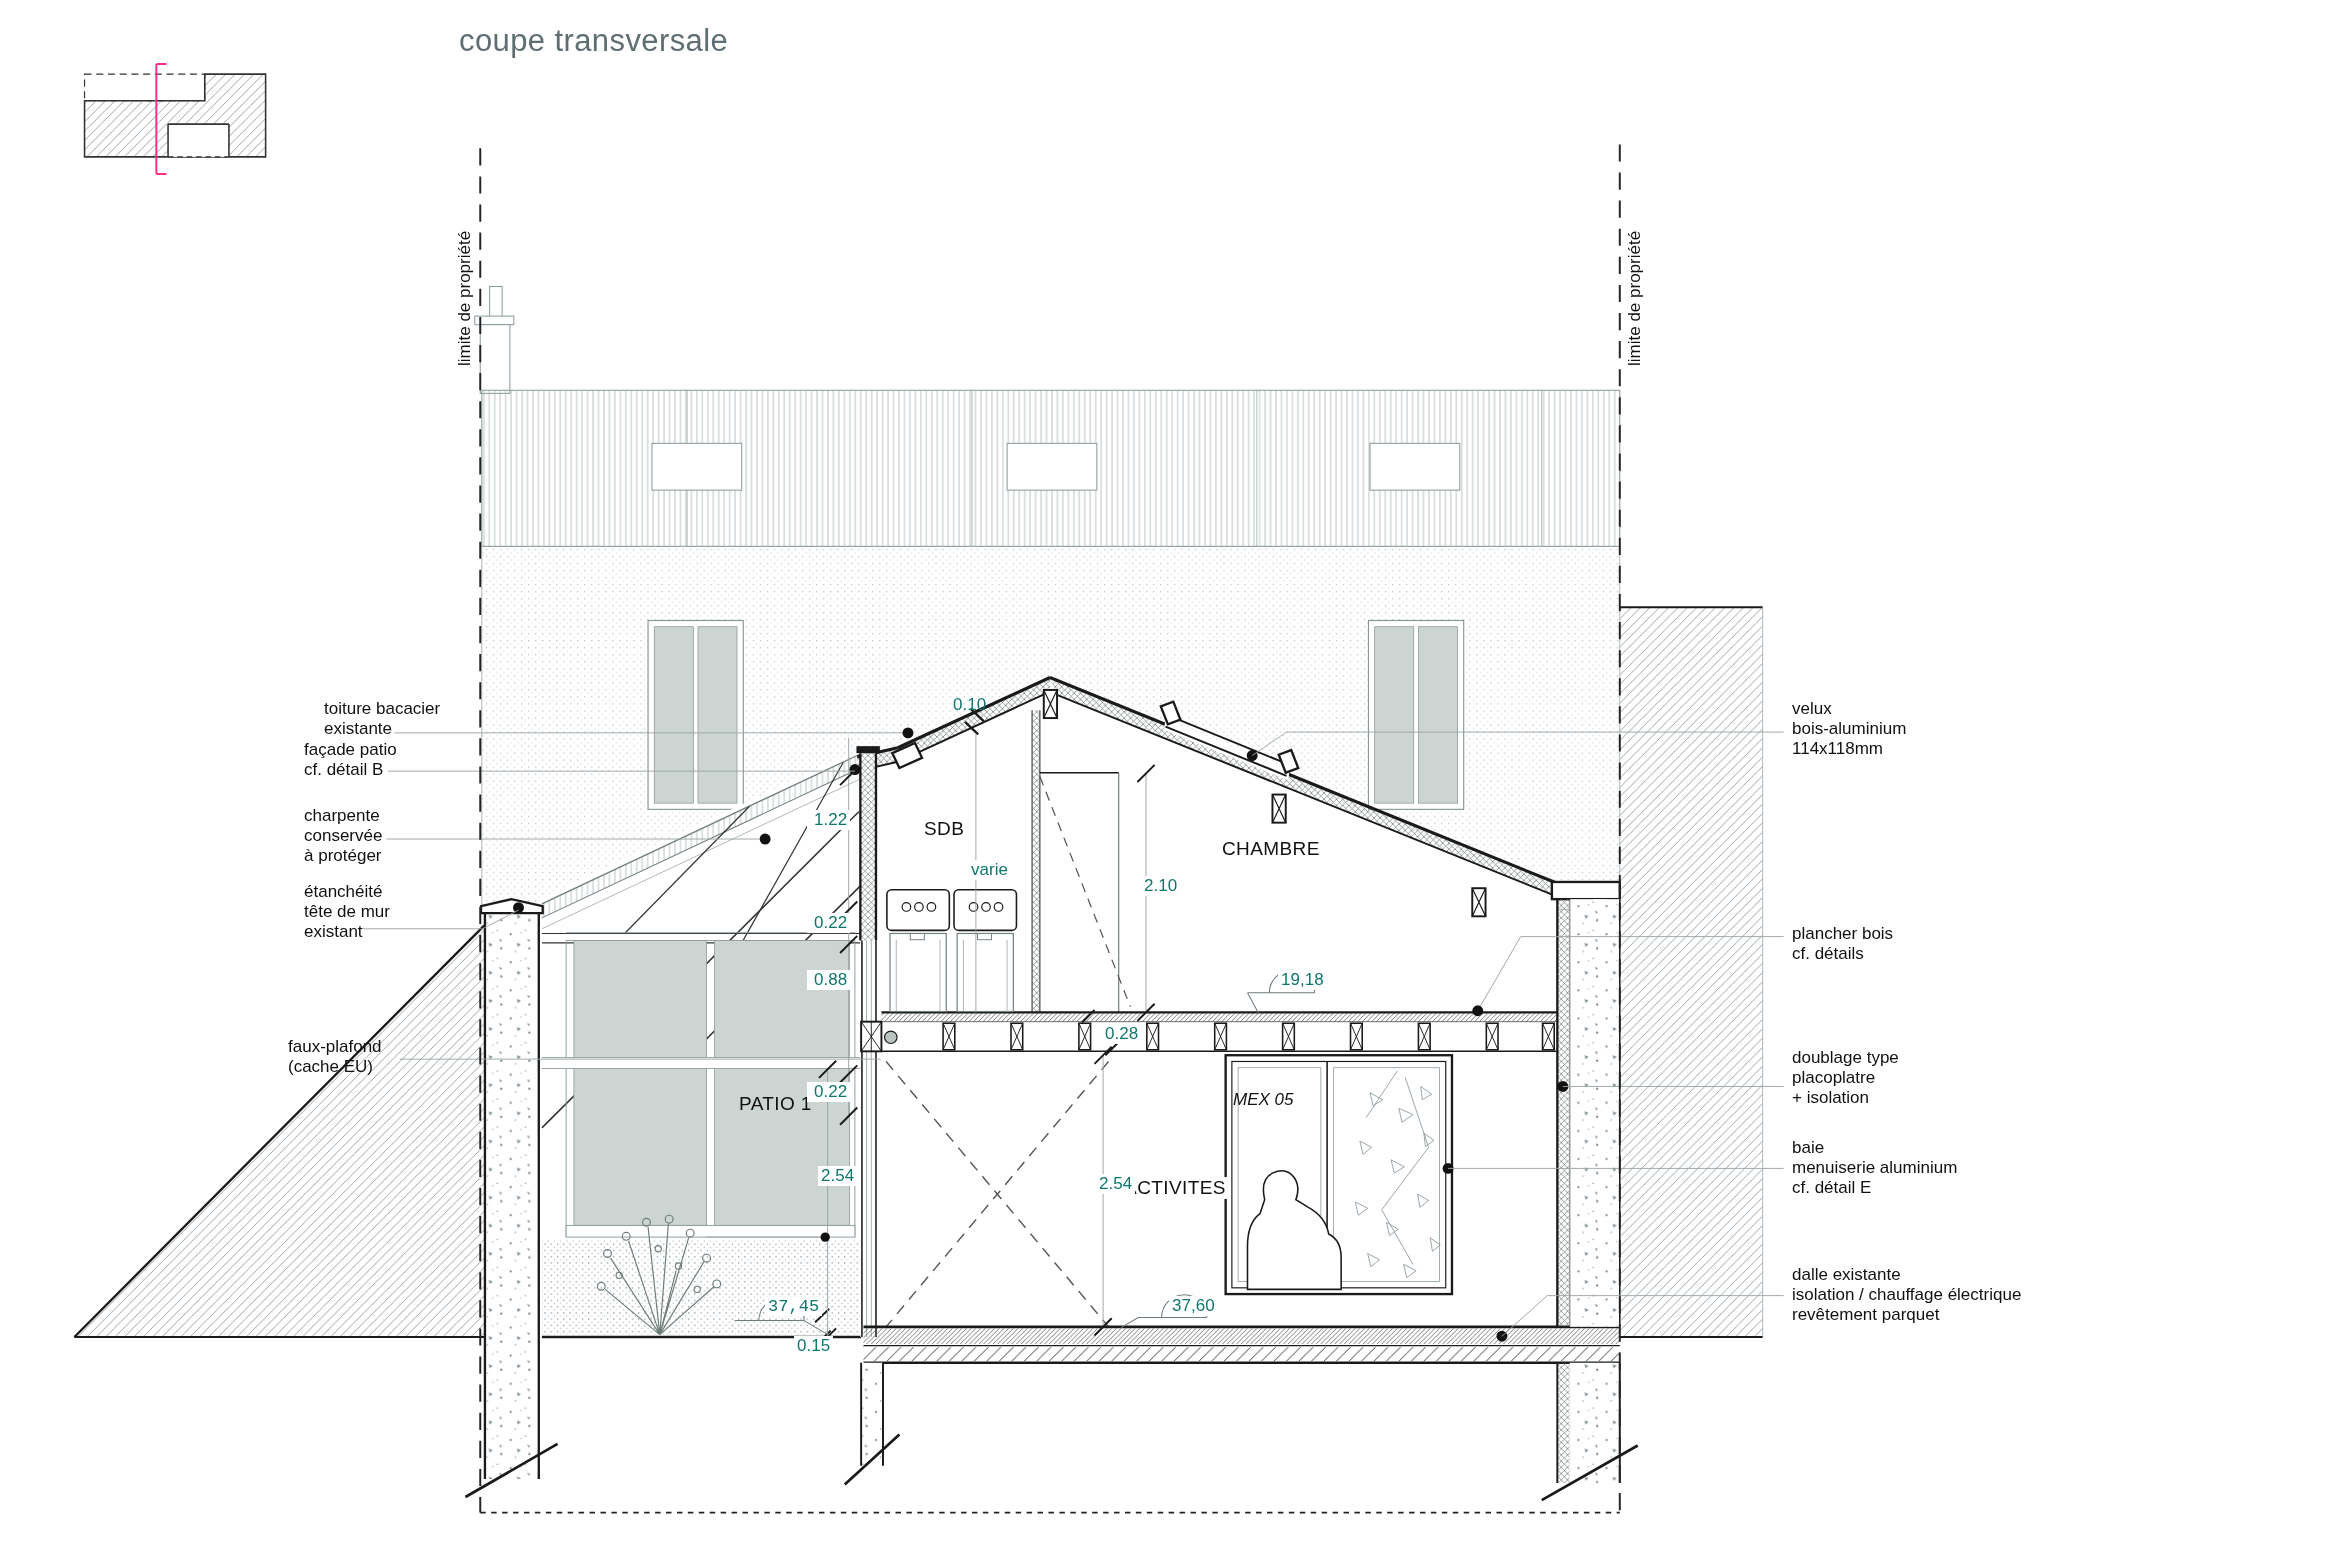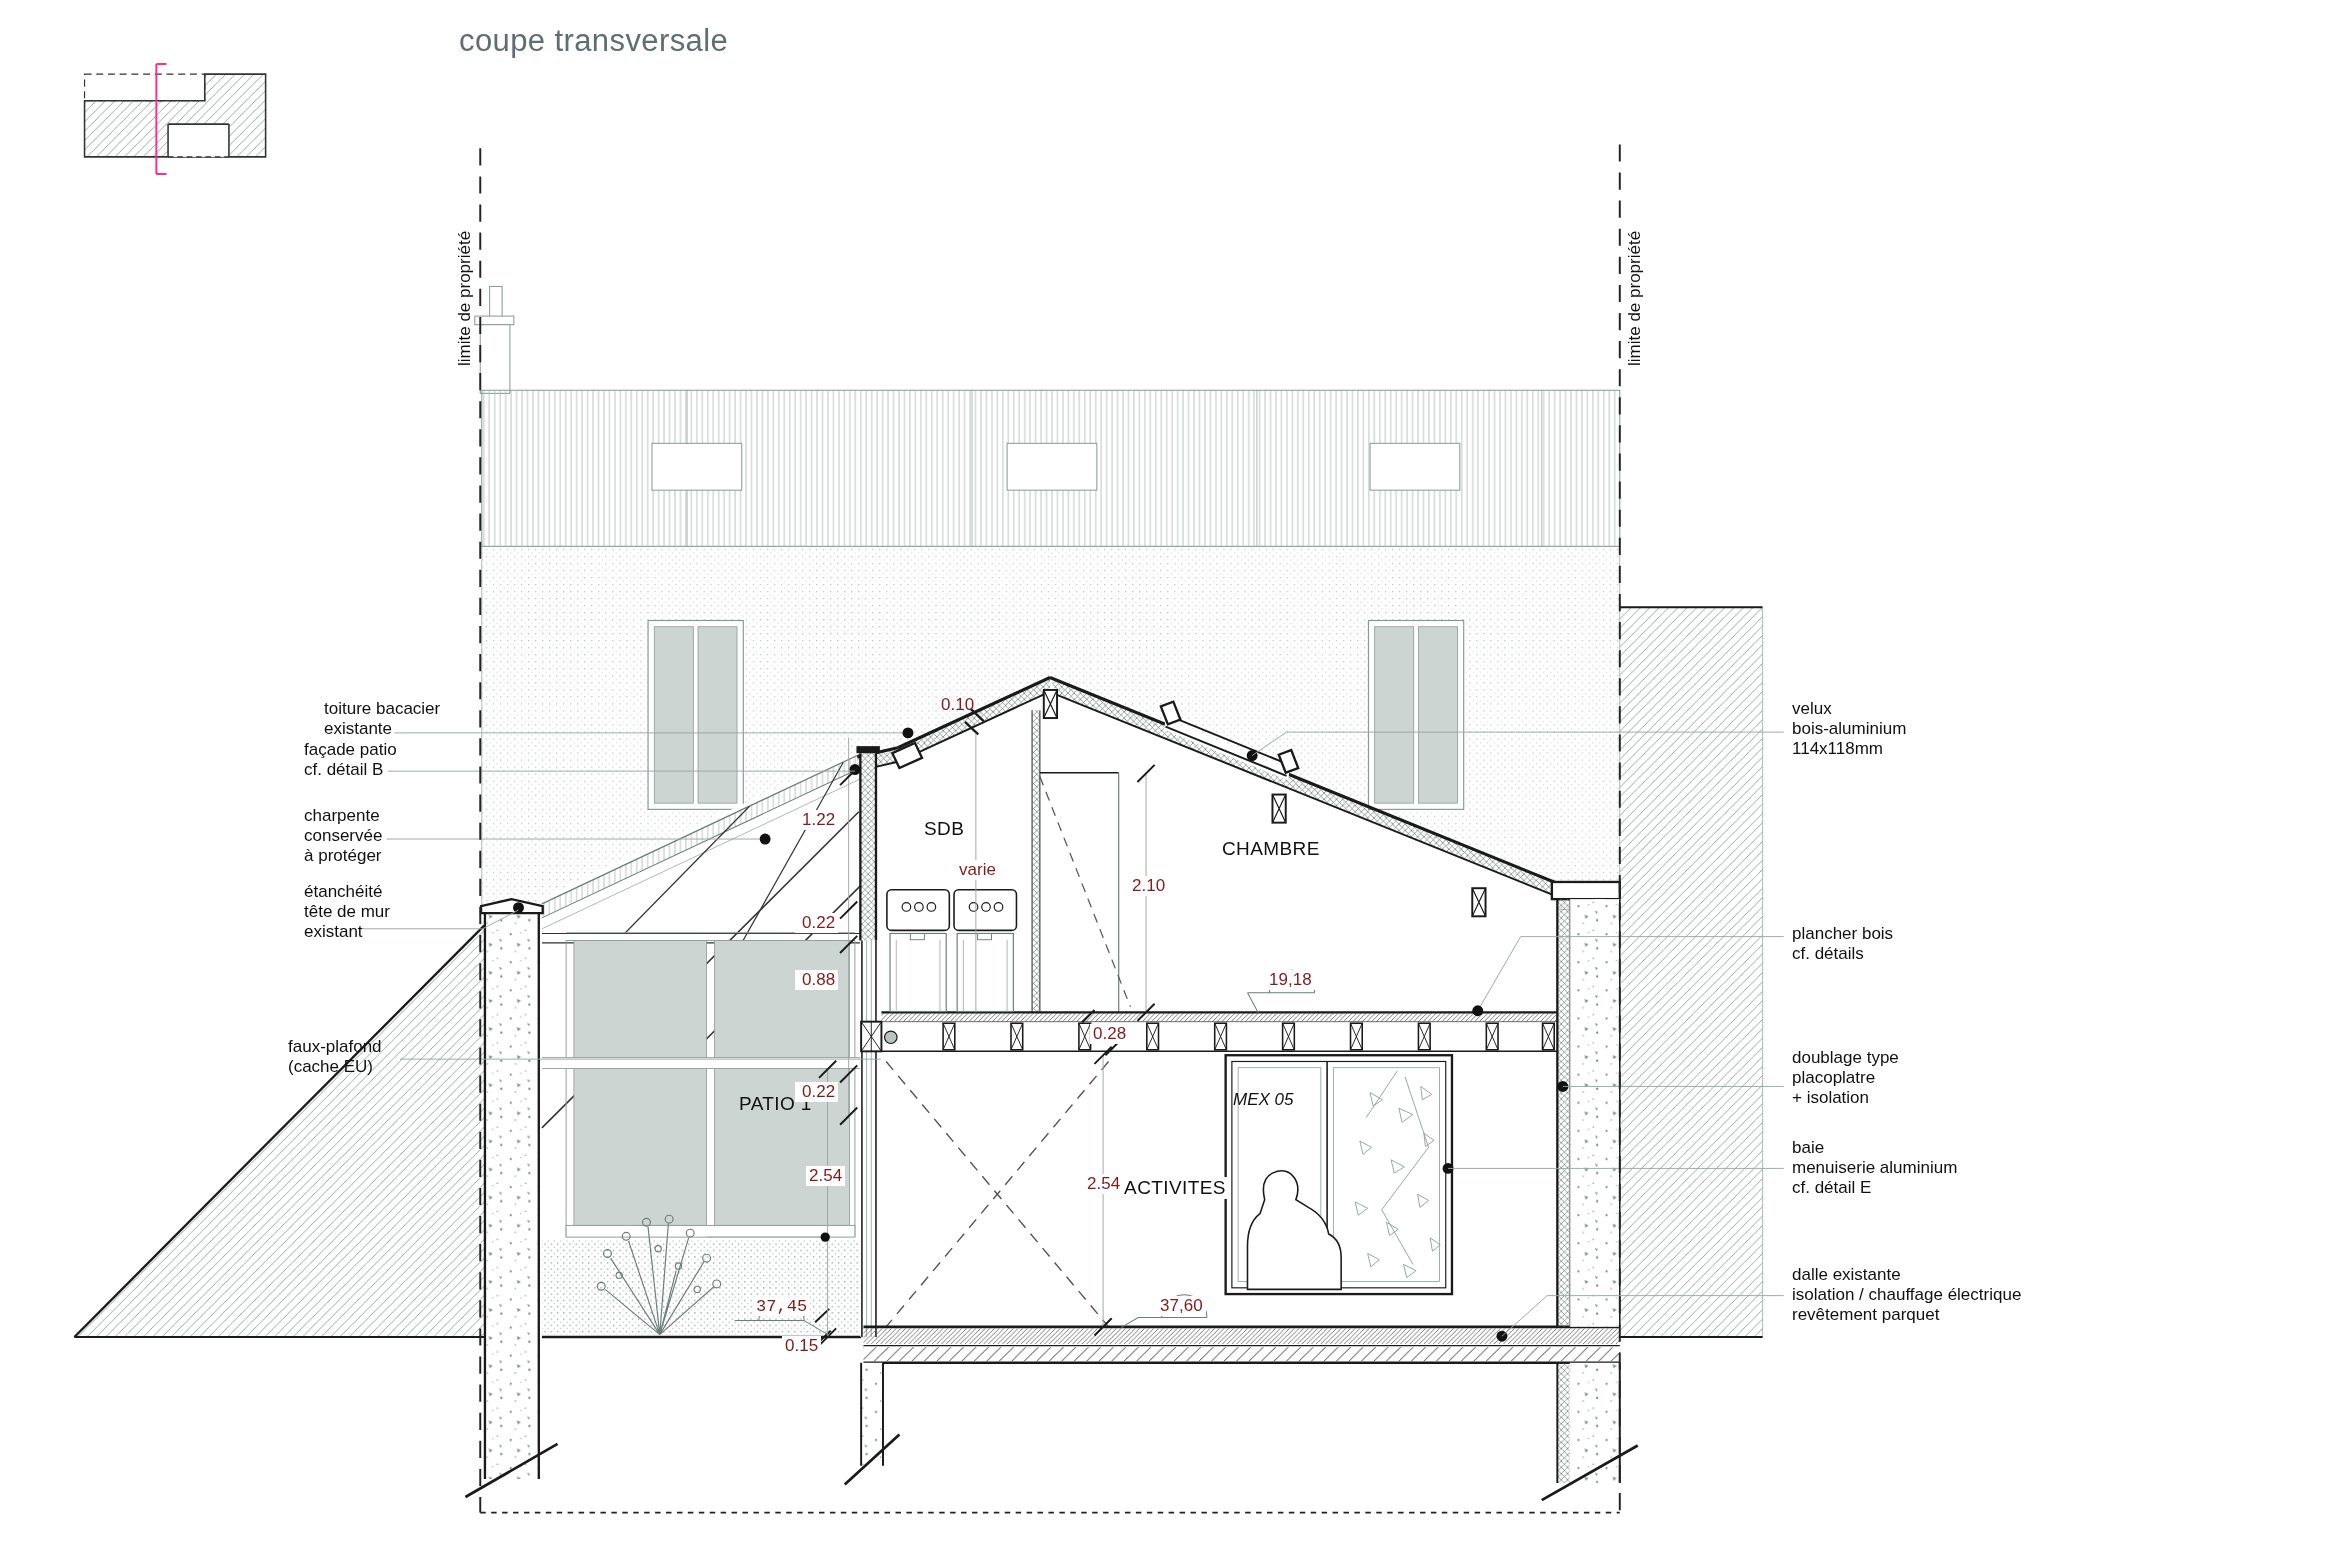--- a/index.html
+++ b/index.html
@@ -1,20 +1,20 @@
 <!DOCTYPE html>
 <html style="font-size:12.5px"><head>
 <meta charset="utf-8">
 <style>
   html,body{margin:0;padding:0;background:#fff;}
   #page{position:relative;width:2254px;height:1561px;background:#fff;overflow:hidden;
         font-family:"Liberation Sans", sans-serif;color:#111;}
   svg{position:absolute;left:0;top:0;}
   .lbl{position:absolute;font-size:17px;line-height:20px;color:#111;white-space:nowrap;}
-  .dim{position:absolute;font-size:17px;color:#7f1d1d;white-space:nowrap;}
+  .dim{position:absolute;font-size:17px;color:#0f766e;white-space:nowrap;margin-left:12px;}
   .room{position:absolute;font-size:19px;color:#111;white-space:nowrap;letter-spacing:0.4px;}
   .wbg{background:#fff;padding:0 3.1px;}
   .right-align{text-align:right;}
   .vlabel{position:absolute;writing-mode:vertical-rl;transform:rotate(180deg);
           font-size:17px;color:#111;}
   #title{position:absolute;left:459px;top:23.4px;font-size:31px;color:#5f6e72;letter-spacing:0.4px;}
   .ital{font-style:italic;}
 </style>
 </head>
 <body>

